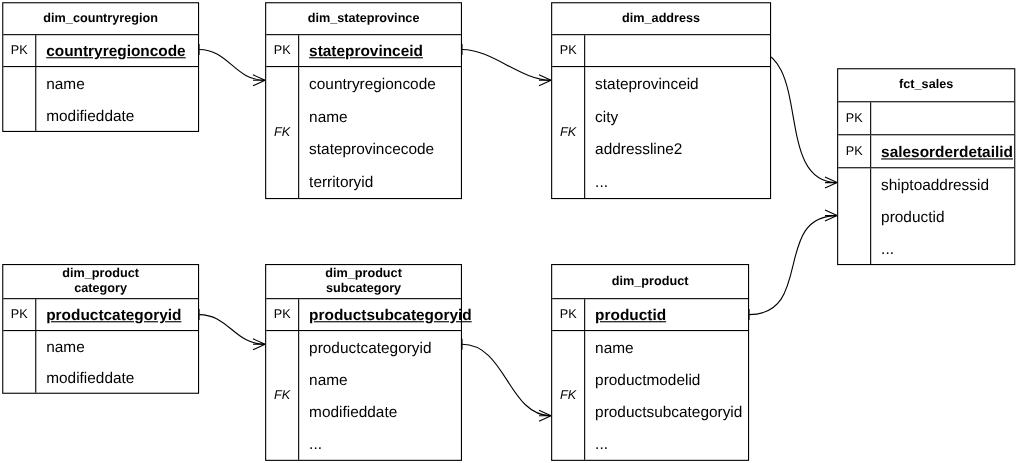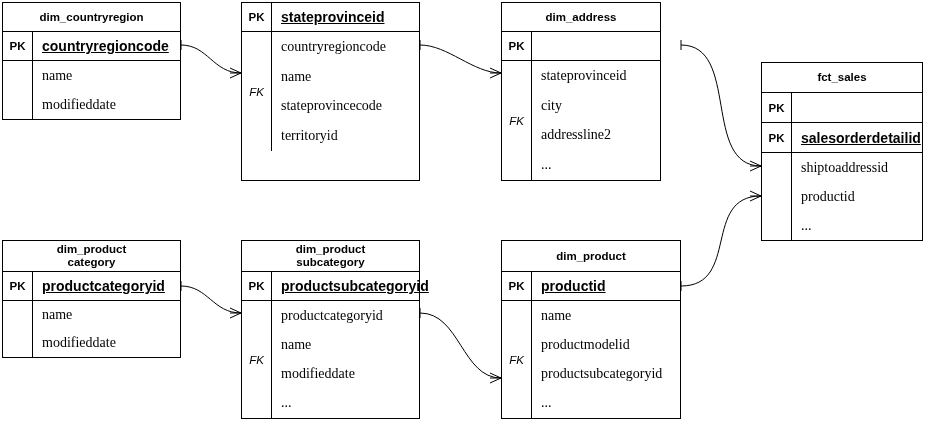--- a/index.html
+++ b/index.html
@@ -55,21 +55,21 @@
   }
   .gutter {
     box-sizing: border-box;
     width: 30px;
     flex: 0 0 30px;
     border-right: 1px solid #000000;
     display: flex;
     align-items: center;
     justify-content: center;
     font-size: 11.5px;
-    font-weight: bold;
+    font-weight: normal;
     color: #000000;
   }
   .gutter.fk {
     font-weight: normal;
     font-style: italic;
   }
   .field {
     box-sizing: border-box;
     flex: 1 1 auto;
     display: flex;
@@ -93,21 +93,20 @@
     align-items: center;
   }
   .body-fields {
     box-sizing: border-box;
     flex: 1 1 auto;
     display: flex;
     flex-direction: column;
   }
   .body-fields > .field {
     flex: 1 1 0;
-    font-family: Liberation Serif, serif;
   }
 </style>
 </head>
 <body>
 
 <div id="canvas">
   <svg class="edges" width="941" height="421" viewBox="0 0 941 421">
       <g>
         <path d="M 181 45 C 208 45 213 73 241 73" fill="none" stroke="#000000" stroke-width="1"></path>
         <path d="M 181 40 L 181 50" stroke="#000000" stroke-width="1" fill="none"></path>
@@ -147,35 +146,36 @@
       </div>
       <div class="body-block" style="height: 58px;">
         <div class="gutter fk"></div>
         <div class="body-fields">
           <div class="field">name</div>
           <div class="field">modifieddate</div>
         </div>
       </div>
     </div>
     <div class="entity" style="left: 241px; top: 2px; width: 179px; height: 179px;">
+      <div class="entity-title" style="height: 29px;">dim_stateprovince</div>
       <div class="attr-row sep" style="height: 29px;">
         <div class="gutter">PK</div>
         <div class="field key">stateprovinceid</div>
       </div>
       <div class="body-block" style="height: 119px;">
         <div class="gutter fk">FK</div>
         <div class="body-fields">
           <div class="field">countryregioncode</div>
           <div class="field">name</div>
           <div class="field">stateprovincecode</div>
           <div class="field">territoryid</div>
         </div>
       </div>
     </div>
-    <div class="entity" style="left: 501px; top: 2px; width: 160px; height: 179px;">
+    <div class="entity" style="left: 501px; top: 2px; width: 200px; height: 179px;">
       <div class="entity-title" style="height: 29px;">dim_address</div>
       <div class="attr-row sep" style="height: 29px;">
         <div class="gutter">PK</div>
       </div>
       <div class="body-block" style="height: 119px;">
         <div class="gutter fk">FK</div>
         <div class="body-fields">
           <div class="field">stateprovinceid</div>
           <div class="field">city</div>
           <div class="field">addressline2</div>

